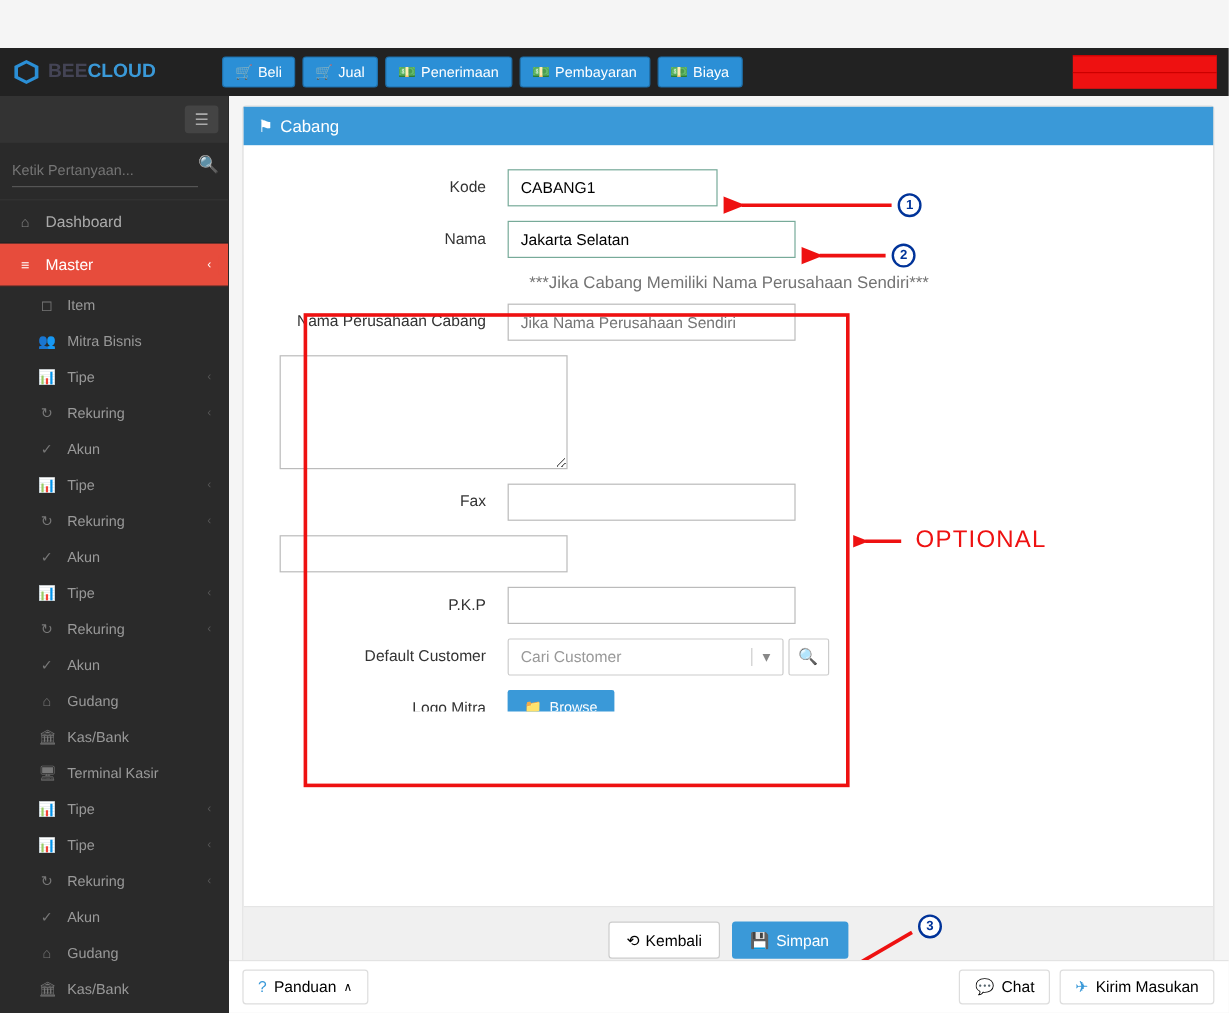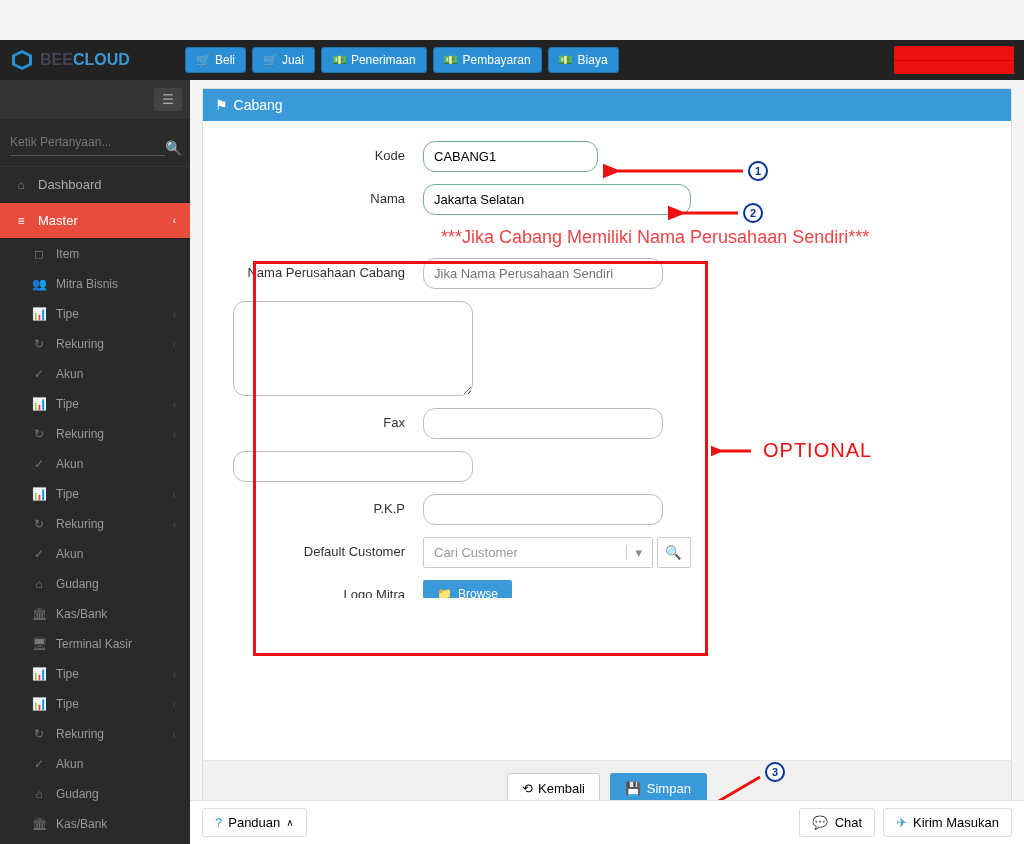--- a/index.html
+++ b/index.html
@@ -17,46 +17,46 @@
 .red-box div { flex: 1; border-top: 1px solid #c00; }
 
 
 .container { display: flex; height: 804px; }
 .sidebar { width: 190px; background: #2a2a2a; color: #aaa; overflow-y: auto; position: relative; }
 .sidebar::-webkit-scrollbar { width: 10px; }
 .sidebar::-webkit-scrollbar-track { background: #444; }
 .sidebar::-webkit-scrollbar-thumb { background: #777; }
 .sidebar-toggle { background: #333; padding: 8px; text-align: right; }
 .toggle-btn { background: #444; color: #aaa; border: none; padding: 4px 8px; border-radius: 3px; cursor: pointer; }
-.search-box { padding: 10px; border-bottom: 1px solid #333; display: flex; align-items: flex-end; }
+.search-box { padding: 10px; border-bottom: 1px solid #333; display: flex; align-items: flex-start; }
 .search-input { background: transparent; border: none; border-bottom: 1px solid #555; color: #aaa; padding: 6px 0; flex: 1; font-size: 12px; outline: none; }
 .search-icon { color: #aaa; cursor: pointer; font-size: 14px; }
 .menu-item { padding: 10px 14px; display: flex; align-items: center; gap: 10px; cursor: pointer; font-size: 13px; border-bottom: 1px solid #222; position: relative; }
 .menu-item.active { background: #e74c3c; color: #fff; }
 .menu-item.active::after { content: ""; position: absolute; right: -8px; top: 50%; transform: translateY(-50%); border: 8px solid transparent; border-left-color: #e74c3c; }
 .menu-item .chev { margin-left: auto; font-size: 10px; color: #666; }
 .menu-item.active .chev { color: #fff; }
 .sub-item { padding: 8px 14px 8px 32px; display: flex; align-items: center; gap: 10px; cursor: pointer; font-size: 12px; color: #999; }
 .sub-item .chev { margin-left: auto; font-size: 10px; color: #555; }
 .mi-icon { width: 14px; text-align: center; font-size: 12px; color: #888; }
 .sub-item .mi-icon { color: #777; }
 
 
 .main { flex: 1; padding: 8px 12px; background: #f5f5f5; position: relative; overflow: hidden; }
 .panel { background: #fff; border: 1px solid #ddd; border-radius: 3px; }
 .panel-head { background: #3a99d8; color: #fff; padding: 8px 12px; font-size: 14px; display: flex; align-items: center; gap: 6px; }
 .panel-body { padding: 20px 30px 40px 30px; position: relative; }
 .form-row { display: flex; align-items: flex-start; margin-bottom: 12px; }
 .form-label { width: 190px; text-align: right; padding-right: 18px; padding-top: 7px; font-size: 13px; color: #333; }
-.form-input { border: 1px solid #bbb; padding: 7px 10px; font-size: 13px; border-radius: 12px; }
+.form-input { border: 1px solid #bbb; padding: 7px 10px; font-size: 13px; border-radius: 0; }
 .inp-kode { width: 175px; border-color: #7a9; }
-.inp-nama { width: 268px; border-color: #7a9; }
+.inp-nama { width: 240px; border-color: #7a9; }
 .inp-std { width: 240px; }
 .inp-area { width: 240px; height: 95px; resize: both; font-family: Arial; }
-.hint { color: #ef4444; font-size: 18px; margin: 4px 0 10px 208px; }
+.hint { color: #737373; font-size: 14px; margin: 4px 0 10px 208px; }
 .dc-wrap { display: flex; gap: 4px; }
 .dc-select { width: 230px; border: 1px solid #ccc; padding: 7px 10px; font-size: 13px; color: #999; display: flex; justify-content: space-between; border-radius: 2px; }
 .dc-btn { width: 34px; border: 1px solid #ccc; border-radius: 2px; background: #fff; cursor: pointer; }
 .browse-btn { background: #3a99d8; color: #fff; border: none; padding: 7px 14px; font-size: 12px; border-radius: 2px; cursor: pointer; display: inline-flex; gap: 6px; align-items: center; }
 
 .panel-foot { background: #f0f0f0; padding: 12px; text-align: center; border-top: 1px solid #e5e5e5; }
 .btn-back { background: #fff; border: 1px solid #ccc; padding: 7px 14px; border-radius: 3px; cursor: pointer; font-size: 13px; display: inline-flex; gap: 5px; align-items: center; }
 .btn-save { background: #3a99d8; color: #fff; border: none; padding: 8px 16px; border-radius: 3px; cursor: pointer; font-size: 13px; display: inline-flex; gap: 5px; align-items: center; margin-left: 6px; }
 
 

